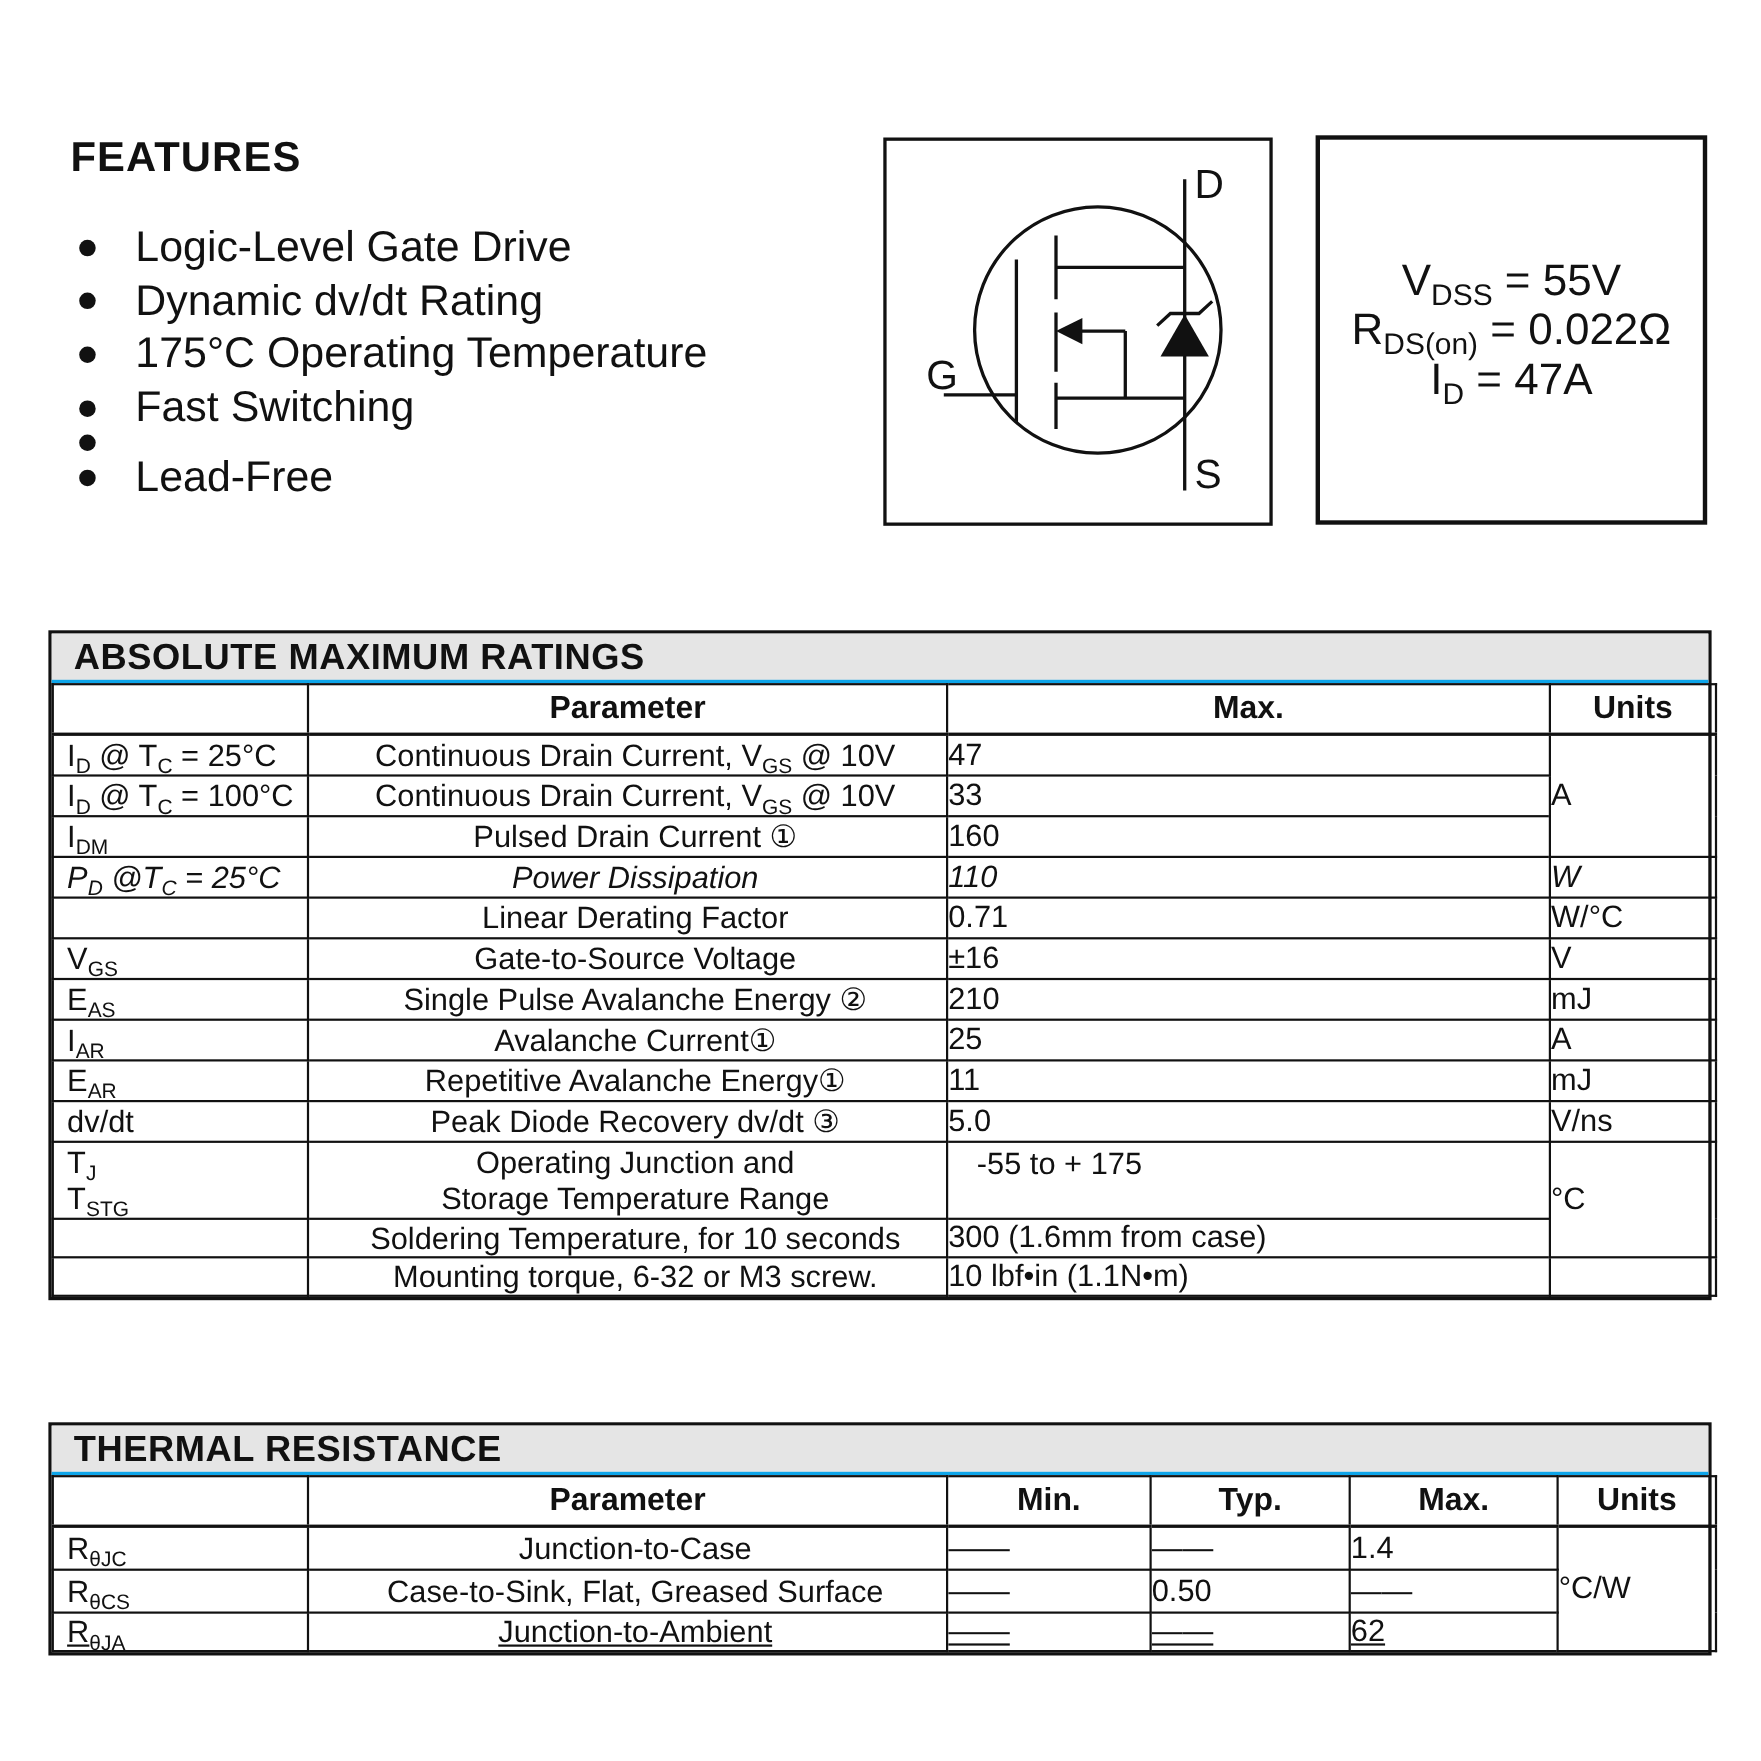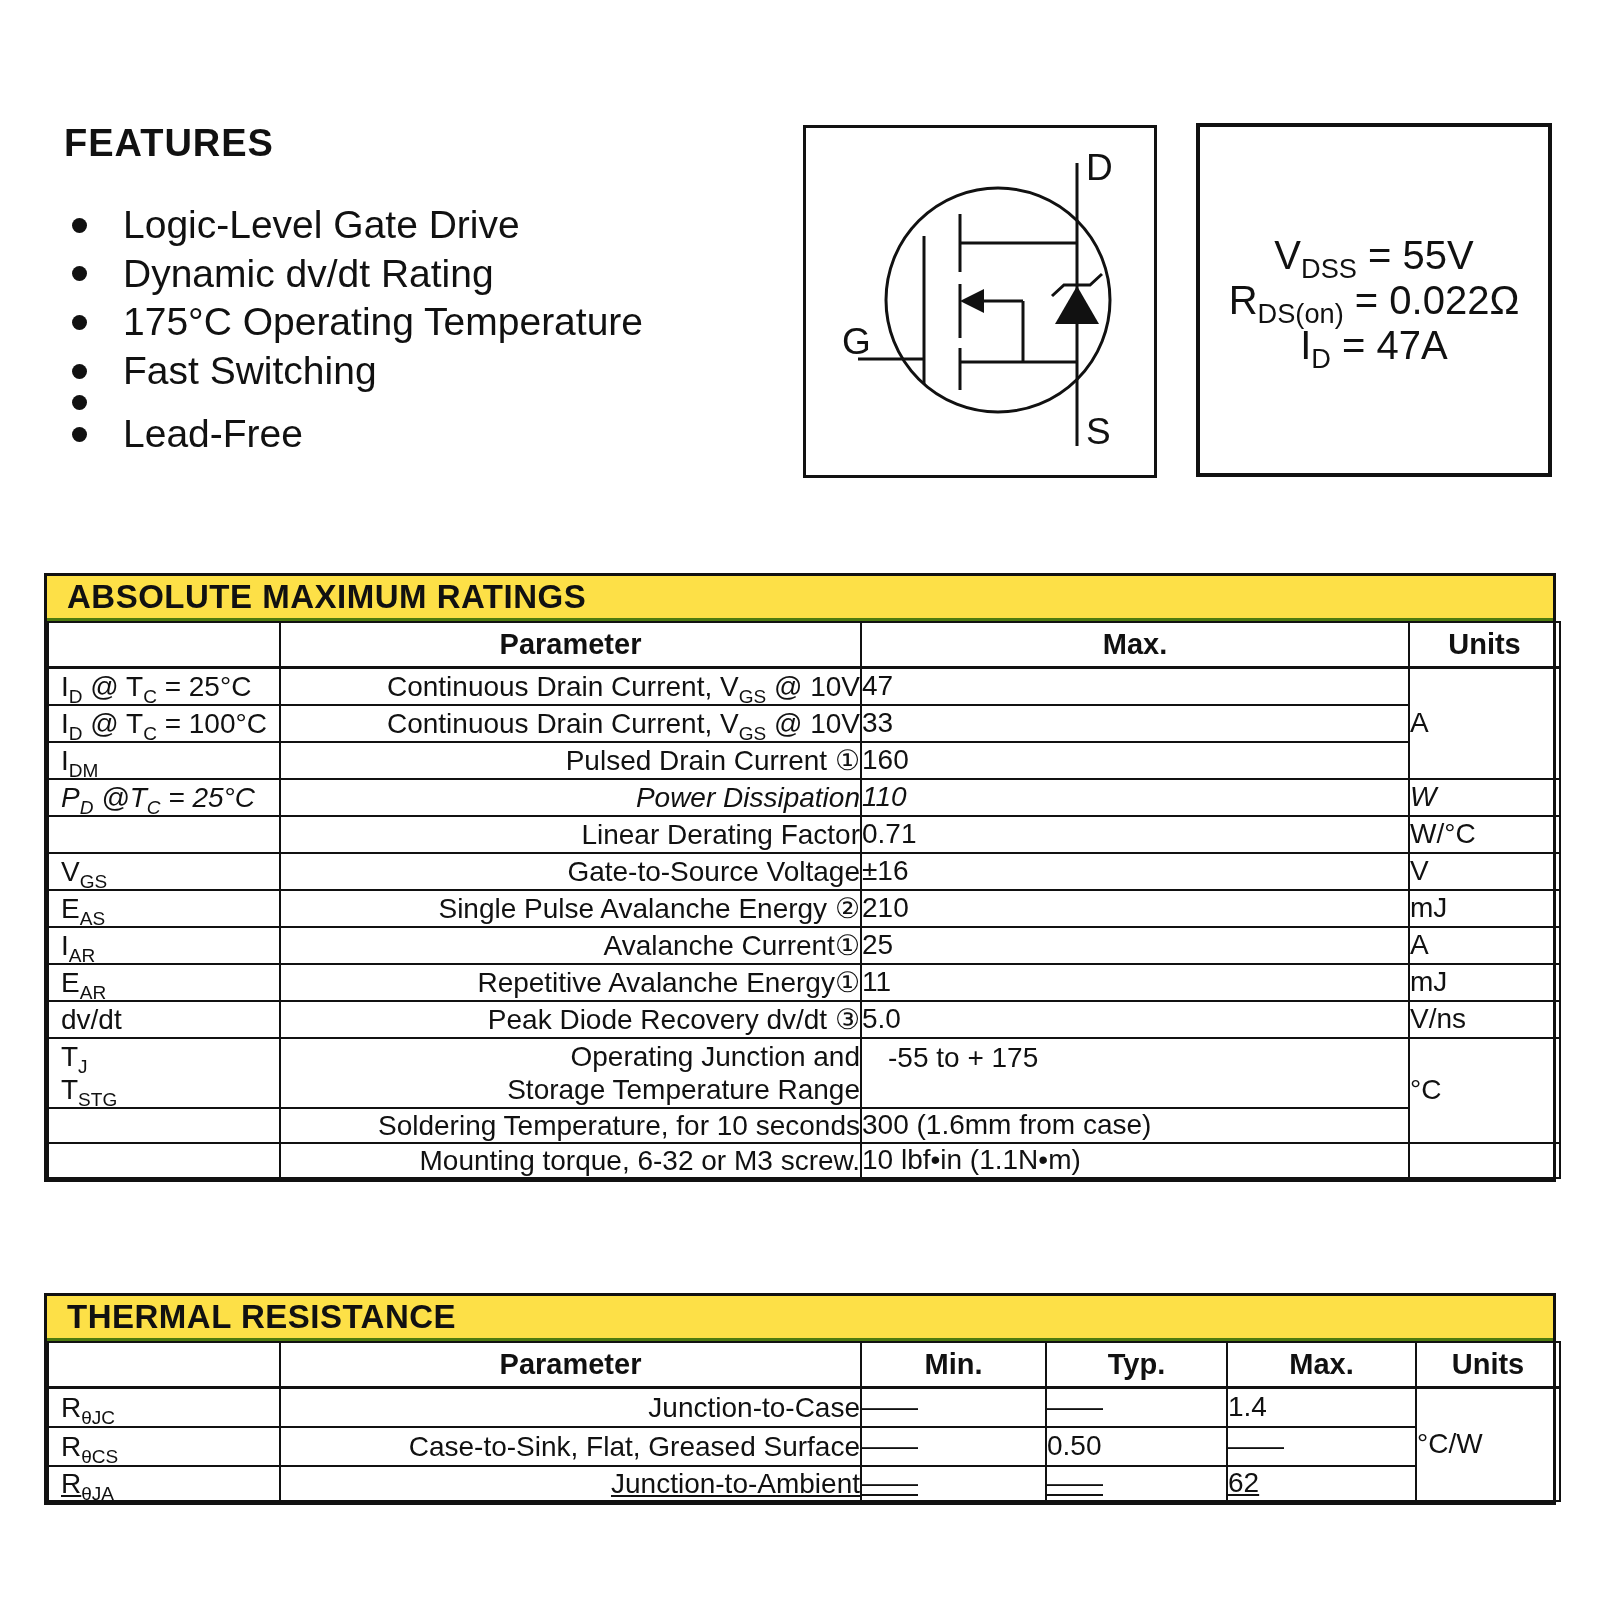--- a/index.html
+++ b/index.html
@@ -26,29 +26,29 @@
   
   .specs-box{position:absolute;left:1196px;top:123px;width:356px;height:354px;
     border:4px solid #111;box-sizing:border-box;
     display:flex;flex-direction:column;justify-content:center;align-items:center;}
   .spec-line{font-size:40px;white-space:nowrap;}
 
   
   .tblwrap{position:absolute;left:44px;width:1512px;border:3px solid #111;box-sizing:border-box;background:#fff;}
   #amr{top:573px;}
   #thermal{top:1293px;}
-  .titlebar{background:#fde047;border-bottom:3px solid #4d7c0f;
+  .titlebar{background:#e5e5e5;border-bottom:3px solid #0ea5e9;
     font-size:33px;font-weight:900;letter-spacing:0.5px;
     height:42px;line-height:42px;padding-left:20px;}
   .tblwrap table{border-collapse:collapse;width:100%;table-layout:fixed;}
   .tblwrap th{border:2px solid #111;border-bottom:3px solid #111;
     font-weight:bold;font-size:29px;height:43px;padding:0;text-align:center;}
   .tblwrap td{border:2px solid #111;font-size:28px;padding:0;vertical-align:middle;overflow:hidden;}
   td.sym{text-align:left;padding-left:12px;line-height:33px;}
-  td.par{text-align:right;padding-left:14px;line-height:33px;}
+  td.par{text-align:center;padding-left:14px;line-height:33px;}
   td.max,td.unit,td.minv,td.typ{text-align:left;}
   td.top{vertical-align:top;padding-top:3px;padding-left:26px;}
 </style>
 </head>
 <body>
 
 <section class="features">
   <h1>FEATURES</h1>
   <ul>
       <li>

